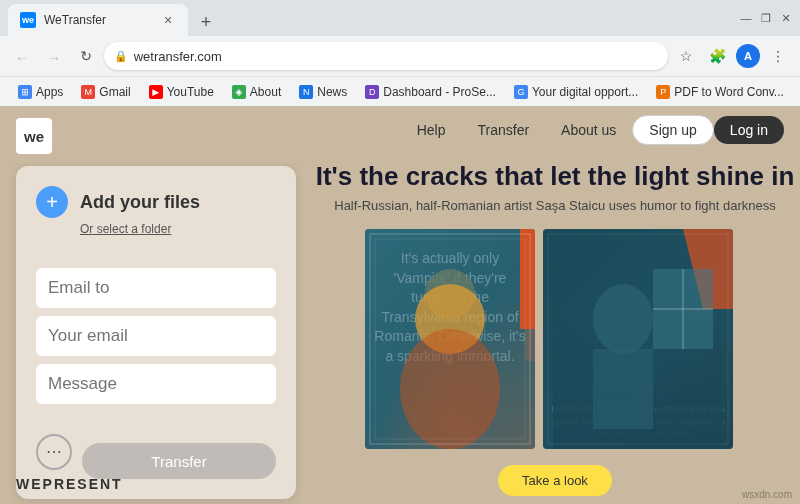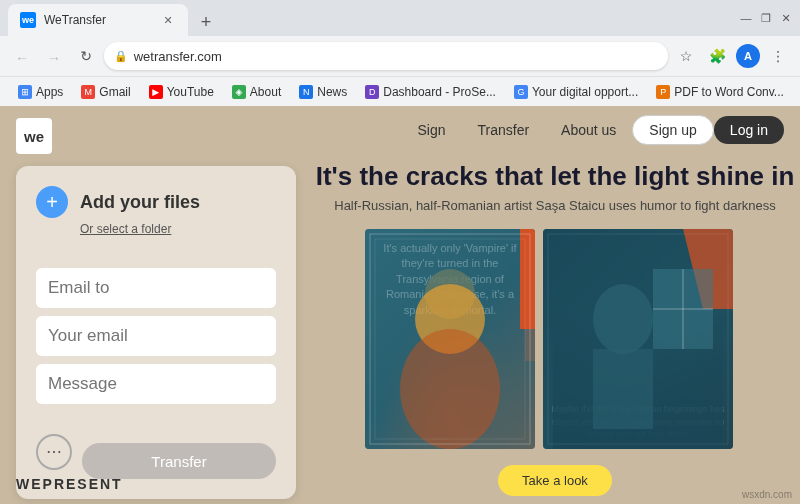--- a/index.html
+++ b/index.html
@@ -367,24 +367,24 @@
     .artwork-right {
       width: 190px;
       height: 220px;
       background: linear-gradient(135deg, #1a4a5a 0%, #2d6a7a 60%, #333 100%);
       border-radius: 4px;
       position: relative;
       overflow: hidden;
     }
     .artwork-text-overlay {
       position: absolute;
-      top: 12px;
+      top: 20px;
       left: 8px;
       right: 8px;
-      font-size: 11px;
+      font-size: 14px;
       color: #eee;
       line-height: 1.4;
       text-align: center;
     }
     .artwork-bottom-text {
       position: absolute;
       bottom: 8px;
       left: 8px;
       right: 8px;
       font-size: 9px;
@@ -530,21 +530,21 @@
 
 <div class="page-content">
 
   <div class="we-logo">
     <div class="we-logo-box">
       <span>we</span>
     </div>
   </div>
 
   <div class="site-nav">
-    <button class="site-nav-btn">Sign</button>
+    <button class="site-nav-btn">Help</button>
     <button class="site-nav-btn">Transfer</button>
     <button class="site-nav-btn">About us</button>
     <button class="site-nav-btn signup">Sign up</button>
     <button class="site-nav-btn login">Log in</button>
   </div>
 
   <div class="upload-panel">
     <div class="add-files-row">
       <div class="add-plus-btn">+</div>
       <span class="add-files-label">Add your files</span>

